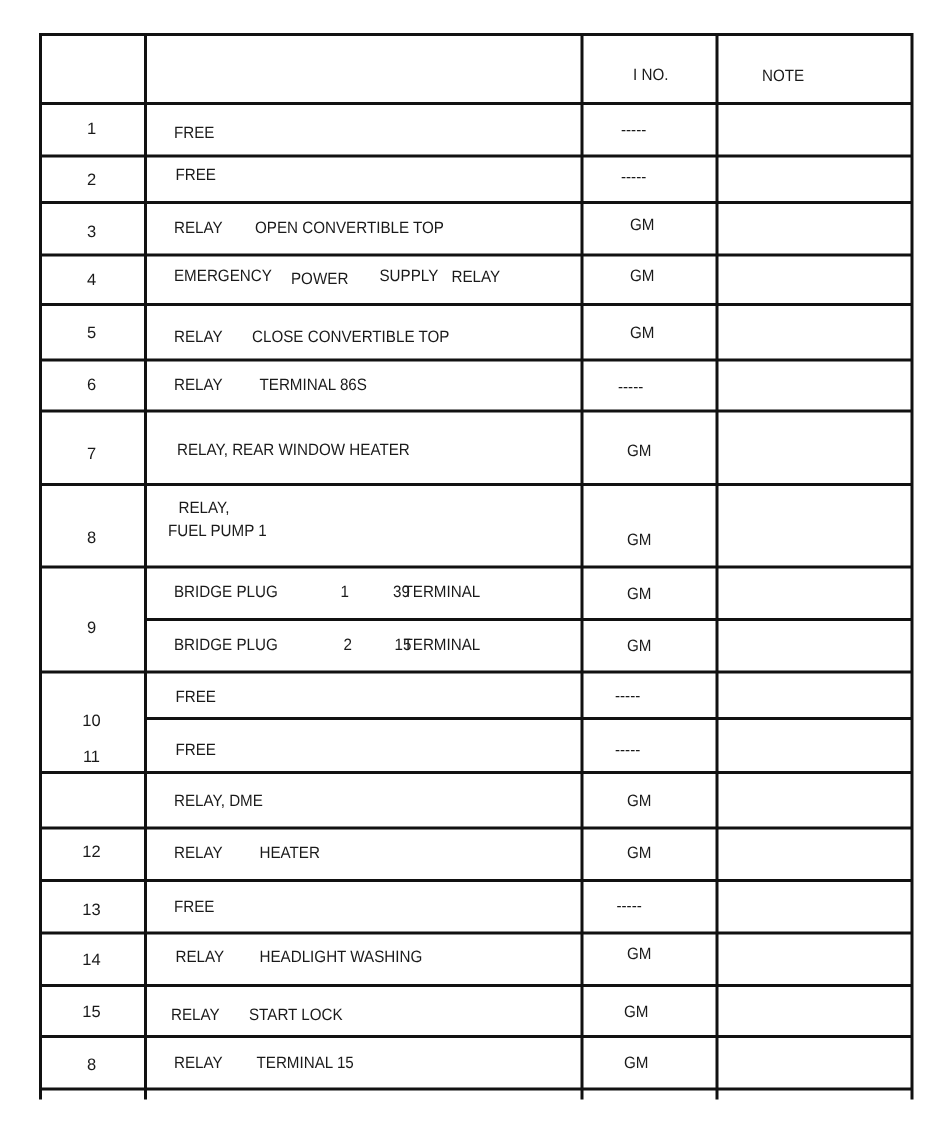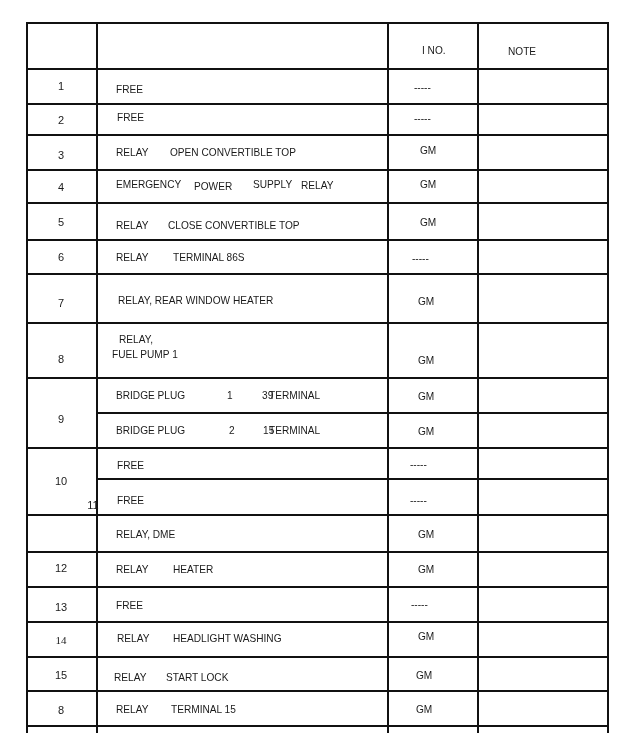--- a/index.html
+++ b/index.html
@@ -96,34 +96,34 @@
   <span class="txt" style="left:237px;top:402px;">15</span>
   <span class="txt" style="left:243px;top:402px;">TERMINAL</span>
   <span class="txt" style="left:392px;top:403px;">GM</span>
 
   <span class="txt num" style="top:453px;">10</span>
   <span class="txt" style="left:91px;top:437px;">FREE</span>
   <span class="txt" style="left:384px;top:436px;">-----</span>
   <span class="txt" style="left:91px;top:472px;">FREE</span>
   <span class="txt" style="left:384px;top:472px;">-----</span>
 
-  <span class="txt num" style="top:477px;padding-left:32px;">11</span>
+  <span class="txt num" style="top:477px;">11</span>
   <span class="txt" style="left:90px;top:506px;">RELAY, DME</span>
   <span class="txt" style="left:392px;top:506px;">GM</span>
 
   <span class="txt num" style="top:540px;">12</span>
   <span class="txt" style="left:90px;top:541px;">RELAY</span>
   <span class="txt" style="left:147px;top:541px;">HEATER</span>
   <span class="txt" style="left:392px;top:541px;">GM</span>
 
   <span class="txt num" style="top:579px;">13</span>
   <span class="txt" style="left:90px;top:577px;">FREE</span>
   <span class="txt" style="left:385px;top:576px;">-----</span>
 
-  <span class="txt num" style="top:612px;font-family:Liberation Serif, serif;">14</span>
+  <span class="txt num" style="top:612px;">14</span>
   <span class="txt" style="left:91px;top:610px;">RELAY</span>
   <span class="txt" style="left:147px;top:610px;">HEADLIGHT WASHING</span>
   <span class="txt" style="left:392px;top:608px;">GM</span>
 
   <span class="txt num" style="top:647px;">15</span>
   <span class="txt" style="left:88px;top:649px;">RELAY</span>
   <span class="txt" style="left:140px;top:649px;">START LOCK</span>
   <span class="txt" style="left:390px;top:647px;">GM</span>
 
   <span class="txt num" style="top:682px;">8</span>

